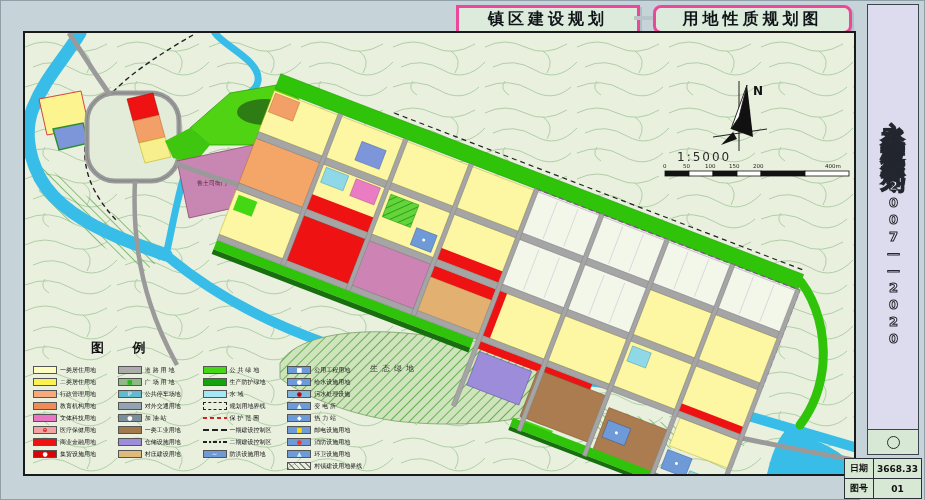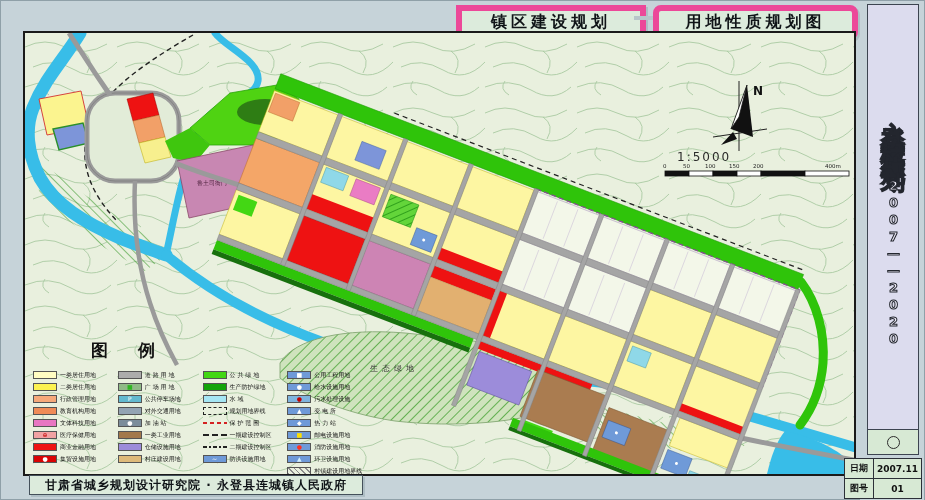--- a/index.html
+++ b/index.html
@@ -1,34 +1,34 @@
 <!DOCTYPE html>
 <html><head>
 <meta charset="utf-8">
 <style>
   html,body{margin:0;padding:0;}
   body{width:925px;height:500px;background:#c6d3d9;font-family:"DejaVu Sans","Liberation Sans",sans-serif;position:relative;overflow:hidden;}
   .canvas{position:absolute;inset:0;border:1px solid #8fa0a8;}
 
   
-  .title-box{position:absolute;top:4px;height:23px;background:#dcebdc;border:6px solid #ec4899;
+  .title-box{position:absolute;top:4px;height:23px;background:#dcebdc;border:3px solid #ec4899;
     box-shadow:2px 2px 0 #aebec4;display:flex;align-items:center;justify-content:center;
     font-weight:bold;font-size:16px;letter-spacing:4px;color:#101418;}
   .title-left{left:455px;width:178px;}
   .title-right{left:652px;width:193px;border-radius:8px;}
   .title-conn{position:absolute;top:15px;left:633px;width:19px;height:4px;background:#b8c6ca;}
 
   
   .map-frame{position:absolute;left:22px;top:30px;width:829px;height:441px;
     border:2px solid #1a1a1a;background:#e9f0de;overflow:hidden;}
   .map-frame svg{position:absolute;left:0;top:0;}
 
   
   .legend{position:absolute;left:8px;top:306px;width:330px;}
-  .legend-title{font-size:17px;font-weight:bold;letter-spacing:12px;color:#111;margin:0 0 9px 58px;}
+  .legend-title{font-size:13px;font-weight:bold;letter-spacing:12px;color:#111;margin:0 0 9px 58px;}
   .legend-cols{display:flex;gap:9px;}
   .legend-col{display:flex;flex-direction:column;gap:4px;width:77px;}
   .legend-item{display:flex;align-items:center;gap:3px;height:8px;}
   .sw{width:24px;height:8px;border:1px solid #555;flex:none;display:flex;align-items:center;justify-content:center;box-sizing:border-box;}
   .sw span{font-size:6px;line-height:1;transform:translateY(-0.5px);}
   .sw.dash-black{border:1px dashed #222;background:transparent;}
   .sw.dash-red{border:none;height:2px;background:repeating-linear-gradient(90deg,#d42222 0 4px,transparent 4px 7px);}
   .sw.dash-long{border:none;height:2px;background:repeating-linear-gradient(90deg,#222 0 6px,transparent 6px 9px);}
   .sw.dash-dot{border:none;height:2px;background:repeating-linear-gradient(90deg,#222 0 4px,transparent 4px 6px,#222 6px 7.5px,transparent 7.5px 10px);}
   .sw.hatch{background:repeating-linear-gradient(45deg,#8a8a8a 0 1px,transparent 1px 4px);}
@@ -440,23 +440,22 @@
         <span class="big">永登县连城镇总体规划</span>
         <span class="yrs">2007——2020</span>
       </div>
     </div>
     <div class="sidebar-foot">
       <div class="seal"></div>
     </div>
     <div class="sidebar-table">
       <div class="row">
         <div class="cell lbl">日期</div>
-        <div class="cell val">2007.11</div>
+        <div class="cell val">3668.33</div>
       </div>
       <div class="row">
         <div class="cell lbl">图号</div>
         <div class="cell val">01</div>
       </div>
     </div>
   </div>
 
-  <div class="footer-box">甘肃省城乡规划设计研究院 · 永登县连城镇人民政府</div>
 </div>
 
 </body></html>

